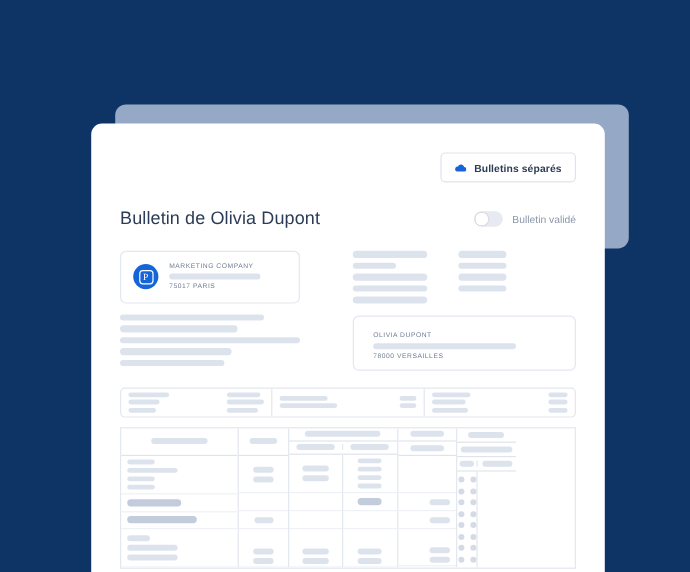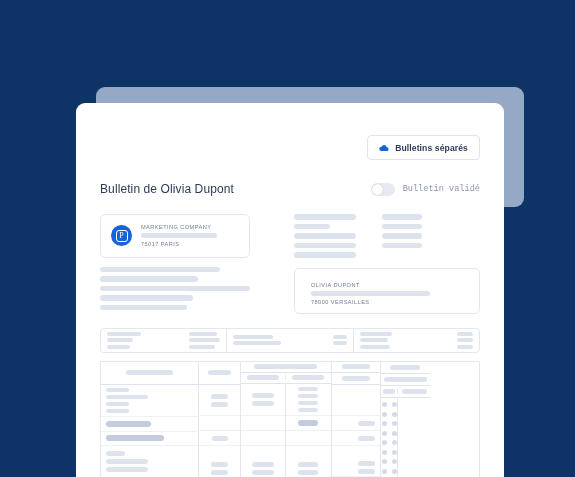--- a/index.html
+++ b/index.html
@@ -34,21 +34,22 @@
     border-radius: 9px 9px 0 0;
     overflow: hidden;
   }
 
   
   .toolbar {
     display: flex;
     justify-content: flex-end;
     align-items: center;
     gap: 16px;
-    padding: 32px 24px 0 24px;
+    padding: 10px 24px 0 24px;
+    margin-top: 14px;
   }
 
   .btn {
     display: inline-flex;
     align-items: center;
     gap: 6px;
     height: 25px;
     padding: 0 11px;
     border-radius: 4px;
     font-size: 8.6px;
@@ -75,21 +76,21 @@
 
   
   .title-row {
     display: flex;
     align-items: center;
     justify-content: space-between;
     padding: 22px 24px 0 24px;
   }
 
   .page-title {
-    font-size: 12px;
+    font-size: 15px;
     color: #2d3c56;
     letter-spacing: 0.1px;
   }
 
   .validate-wrap {
     display: flex;
     align-items: center;
     gap: 8px;
   }
 
@@ -108,21 +109,20 @@
     top: 1px;
     width: 11px;
     height: 11px;
     border-radius: 50%;
     background: #ffffff;
     box-shadow: 0 0 1px rgba(0,0,0,.35);
   }
   .validate-label {
     font-size: 8.6px;
     color: #8c97ab;
-    font-family: Liberation Mono, monospace;
   }
 
   
   .doc { padding: 18px 24px 0 24px; }
 
   .row-top { display: flex; gap: 44px; }
   .col-left { width: 150px; flex: none; }
   .col-right { flex: 1; }
 
   .info-box {

